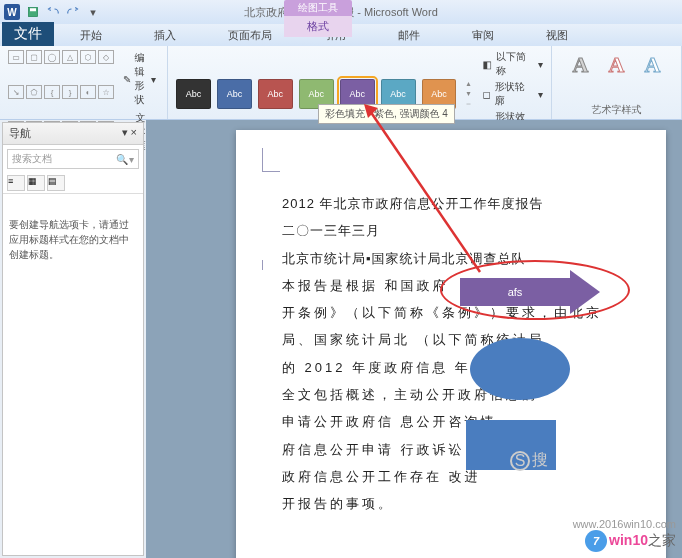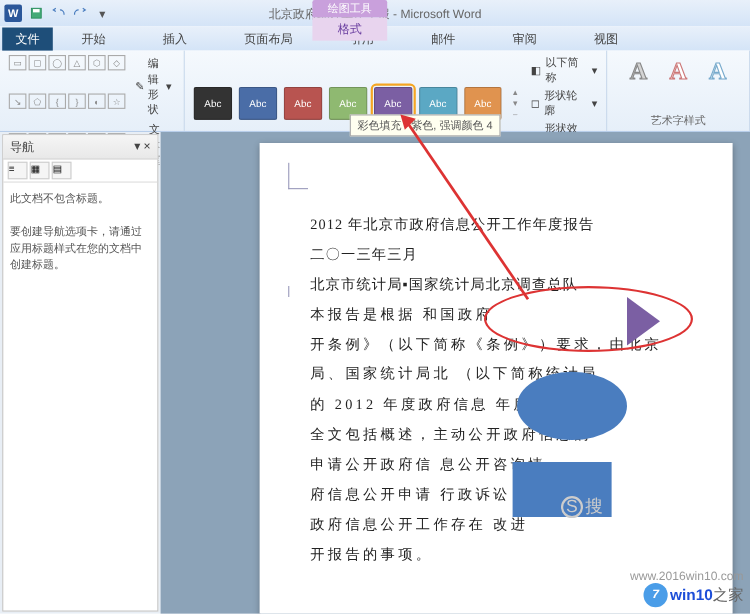--- a/index.html
+++ b/index.html
@@ -4,21 +4,21 @@
 <style>
 *{margin:0;padding:0;box-sizing:border-box;font-family:"Microsoft YaHei",sans-serif}
 body{width:682px;height:558px;background:#fff;overflow:hidden;position:relative;font-size:11px}
 .titlebar{height:24px;background:linear-gradient(#e8f0fa,#d4e4f7);display:flex;align-items:center;padding:0 4px}
 .word-icon{width:16px;height:16px;background:#2b579a;color:#fff;font-weight:bold;font-size:10px;display:flex;align-items:center;justify-content:center;border-radius:2px;margin-right:4px}
 .qat{display:flex;gap:2px;align-items:center}
 .qat-btn{width:18px;height:18px;display:flex;align-items:center;justify-content:center;color:#555}
 .qat-btn svg{width:12px;height:12px}
 .docname{position:absolute;left:50%;transform:translateX(-50%);color:#666;font-size:11px}
 .tabs{height:22px;background:linear-gradient(#e8f0fa,#d4e4f7);display:flex;align-items:flex-end;padding-left:2px}
-.tab-file{background:#1e4e79;color:#fff;padding:3px 12px;font-size:11px}
+.tab-file{background:#1e4e79;color:#fff;padding:3px 12px;font-size:14px}
 .tab{padding:3px 26px;font-size:11px;color:#444;cursor:pointer}
 .context-group{position:absolute;left:284px;top:0;text-align:center}
 .context-label{background:#c9a0dc;color:#fff;font-size:10px;padding:1px 14px;border-radius:2px 2px 0 0}
 .context-tab{background:#e8d4ee;color:#6b3fa0;font-size:11px;padding:3px 12px}
 .ribbon{height:74px;background:linear-gradient(#f5f9fd,#e6eff9);border-bottom:1px solid #b8ceea;display:flex}
 .rgroup{border-right:1px solid #c9d9ec;padding:4px 8px 2px;display:flex;flex-direction:column;justify-content:space-between;align-items:center}
 .rgroup-label{font-size:10px;color:#666;text-align:right;padding-top:2px}
 .shapes-grid{display:grid;grid-template-columns:repeat(6,16px);gap:2px}
 .shape-mini{width:16px;height:14px;border:1px solid #aaa;font-size:8px;display:flex;align-items:center;justify-content:center;color:#888}
 .shapes-side{display:flex;flex-direction:column;gap:2px;margin-left:6px}
@@ -33,36 +33,36 @@
 .art-a{width:30px;height:30px;font-size:22px;font-weight:bold;display:flex;align-items:center;justify-content:center;font-family:serif}
 .workspace{display:flex;height:438px;background:#e8eef5}
 .navpane{width:142px;background:#fff;border:1px solid #c4c4c4;margin:2px;display:flex;flex-direction:column}
 .nav-hdr{background:linear-gradient(#f5f5f5,#e8e8e8);padding:3px 6px;font-size:11px;color:#444;display:flex;justify-content:space-between;border-bottom:1px solid #ccc}
 .nav-search{margin:4px;padding:2px 4px;border:1px solid #ccc;font-size:10px;display:flex;align-items:center;justify-content:space-between;color:#999}
 .nav-view{display:flex;gap:2px;padding:2px 4px;border-bottom:1px solid #ddd}
 .nav-vbtn{width:18px;height:16px;border:1px solid #ccc;background:#f5f5f5;font-size:9px}
 .nav-msg{padding:8px 6px;font-size:10px;color:#555;line-height:1.5}
 .docarea{flex:1;background:#8ca3b8;position:relative;overflow:hidden}
 .page{position:absolute;left:90px;top:10px;width:430px;height:600px;background:#fff;box-shadow:0 2px 6px rgba(0,0,0,.3);padding:60px 40px 20px 20px}
-.page p{font-size:13px;color:#222;line-height:2.1;font-family:Liberation Serif, serif}
+.page p{font-size:13px;color:#222;line-height:2.1;font-family:Liberation Sans, sans-serif}
 .page .indent{text-indent:2em;text-align:justify;letter-spacing:3px}
 .page .para1{text-indent:2em;letter-spacing:1px}
 .arrow-shape{position:absolute;left:460px;top:270px;width:150px;height:44px}
 .arrow-body{position:absolute;left:0;top:8px;width:110px;height:28px;background:#7b5fa3;display:flex;align-items:center;justify-content:center;color:#fff;font-size:11px}
 .arrow-head{position:absolute;left:110px;top:0;border-left:30px solid #7b5fa3;border-top:22px solid transparent;border-bottom:22px solid transparent}
 .red-circle{position:absolute;left:440px;top:260px;width:190px;height:60px;border:2px solid #d33;border-radius:50%}
 .red-arrow{position:absolute;left:362px;top:102px;width:130px;height:180px;pointer-events:none}
 .ellipse{position:absolute;left:470px;top:338px;width:100px;height:62px;background:#4a7dbf;border-radius:50%}
 .rect{position:absolute;left:466px;top:420px;width:90px;height:50px;background:#4a7dbf}
 .tooltip{position:absolute;left:318px;top:104px;background:#fffff0;border:1px solid #aaa;padding:2px 6px;font-size:10px;color:#555}
 .watermark{position:absolute;right:6px;bottom:28px;font-size:11px;color:#999}
 .logo{position:absolute;right:6px;bottom:6px;display:flex;align-items:center;gap:2px}
 .logo-badge{width:22px;height:22px;background:#4a9de8;border-radius:50%;color:#fff;font-weight:bold;display:flex;align-items:center;justify-content:center;font-style:italic}
 .logo-txt{font-size:14px;color:#666}
-.logo-txt b{color:#1d4ed8}
+.logo-txt b{color:#ec4899}
 .sogou{position:absolute;left:510px;top:450px;color:#ccc;font-size:16px;display:flex;align-items:center;gap:2px}
 .sogou-ico{width:20px;height:20px;border:2px solid #ccc;border-radius:50%;display:flex;align-items:center;justify-content:center}
 .corner{position:absolute;left:262px;top:148px;width:18px;height:24px;border-left:1px solid #99b;border-bottom:1px solid #99b}
 .corner2{position:absolute;left:262px;top:260px;width:14px;height:10px;border-left:1px solid #99b}
 </style>
 </head>
 <body>
 
 <div class="titlebar">
   <div class="word-icon">W</div>
@@ -166,27 +166,31 @@
     <div class="rgroup-label">艺术字样式</div>
   </div>
 </div>
 
 <div class="workspace">
   <div class="navpane">
     <div class="nav-hdr">
         <span>导航</span>
         <span>▾ ×</span>
       </div>
+    <div class="nav-search">
+        <span>搜索文档</span>
+        <span>🔍▾</span>
+      </div>
     <div class="nav-view">
       <div class="nav-vbtn">≡</div>
       <div class="nav-vbtn">▦</div>
       <div class="nav-vbtn">▤</div>
     </div>
     <div class="nav-msg">
-      <p>此文档不包含标题。</p><br>
+      <br>
       <p>要创建导航选项卡，请通过应用标题样式在您的文档中创建标题。</p>
     </div>
   </div>
 
   <div class="docarea">
     <div class="page">
       <p class="para1">2012 年北京市政府信息公开工作年度报告</p>
       <p class="para1">二〇一三年三月</p>
       <p class="para1">北京市统计局▪国家统计局北京调查总队</p>
       <p class="indent">本报告是根据                    和国政府</p>
@@ -203,20 +207,23 @@
 </div>
 
 <div class="tooltip">彩色填充 - 紫色, 强调颜色 4</div>
 
 <svg class="red-arrow" viewBox="0 0 130 180">
   <path d="M6 6 L118 170" stroke="#d33" stroke-width="2.5" fill="none"></path>
   <path d="M2 2 L16 6 L6 16 Z" fill="#d33"></path>
 </svg>
 
 <div class="arrow-shape">
+  <div class="arrow-body">
+      <span>afs</span>
+    </div>
   <div class="arrow-head"></div>
 </div>
 <div class="red-circle"></div>
 <div class="ellipse"></div>
 <div class="rect"></div>
 <div class="corner"></div>
 <div class="corner2"></div>
 
 <div class="sogou"><div class="sogou-ico">S</div>搜</div>
 

